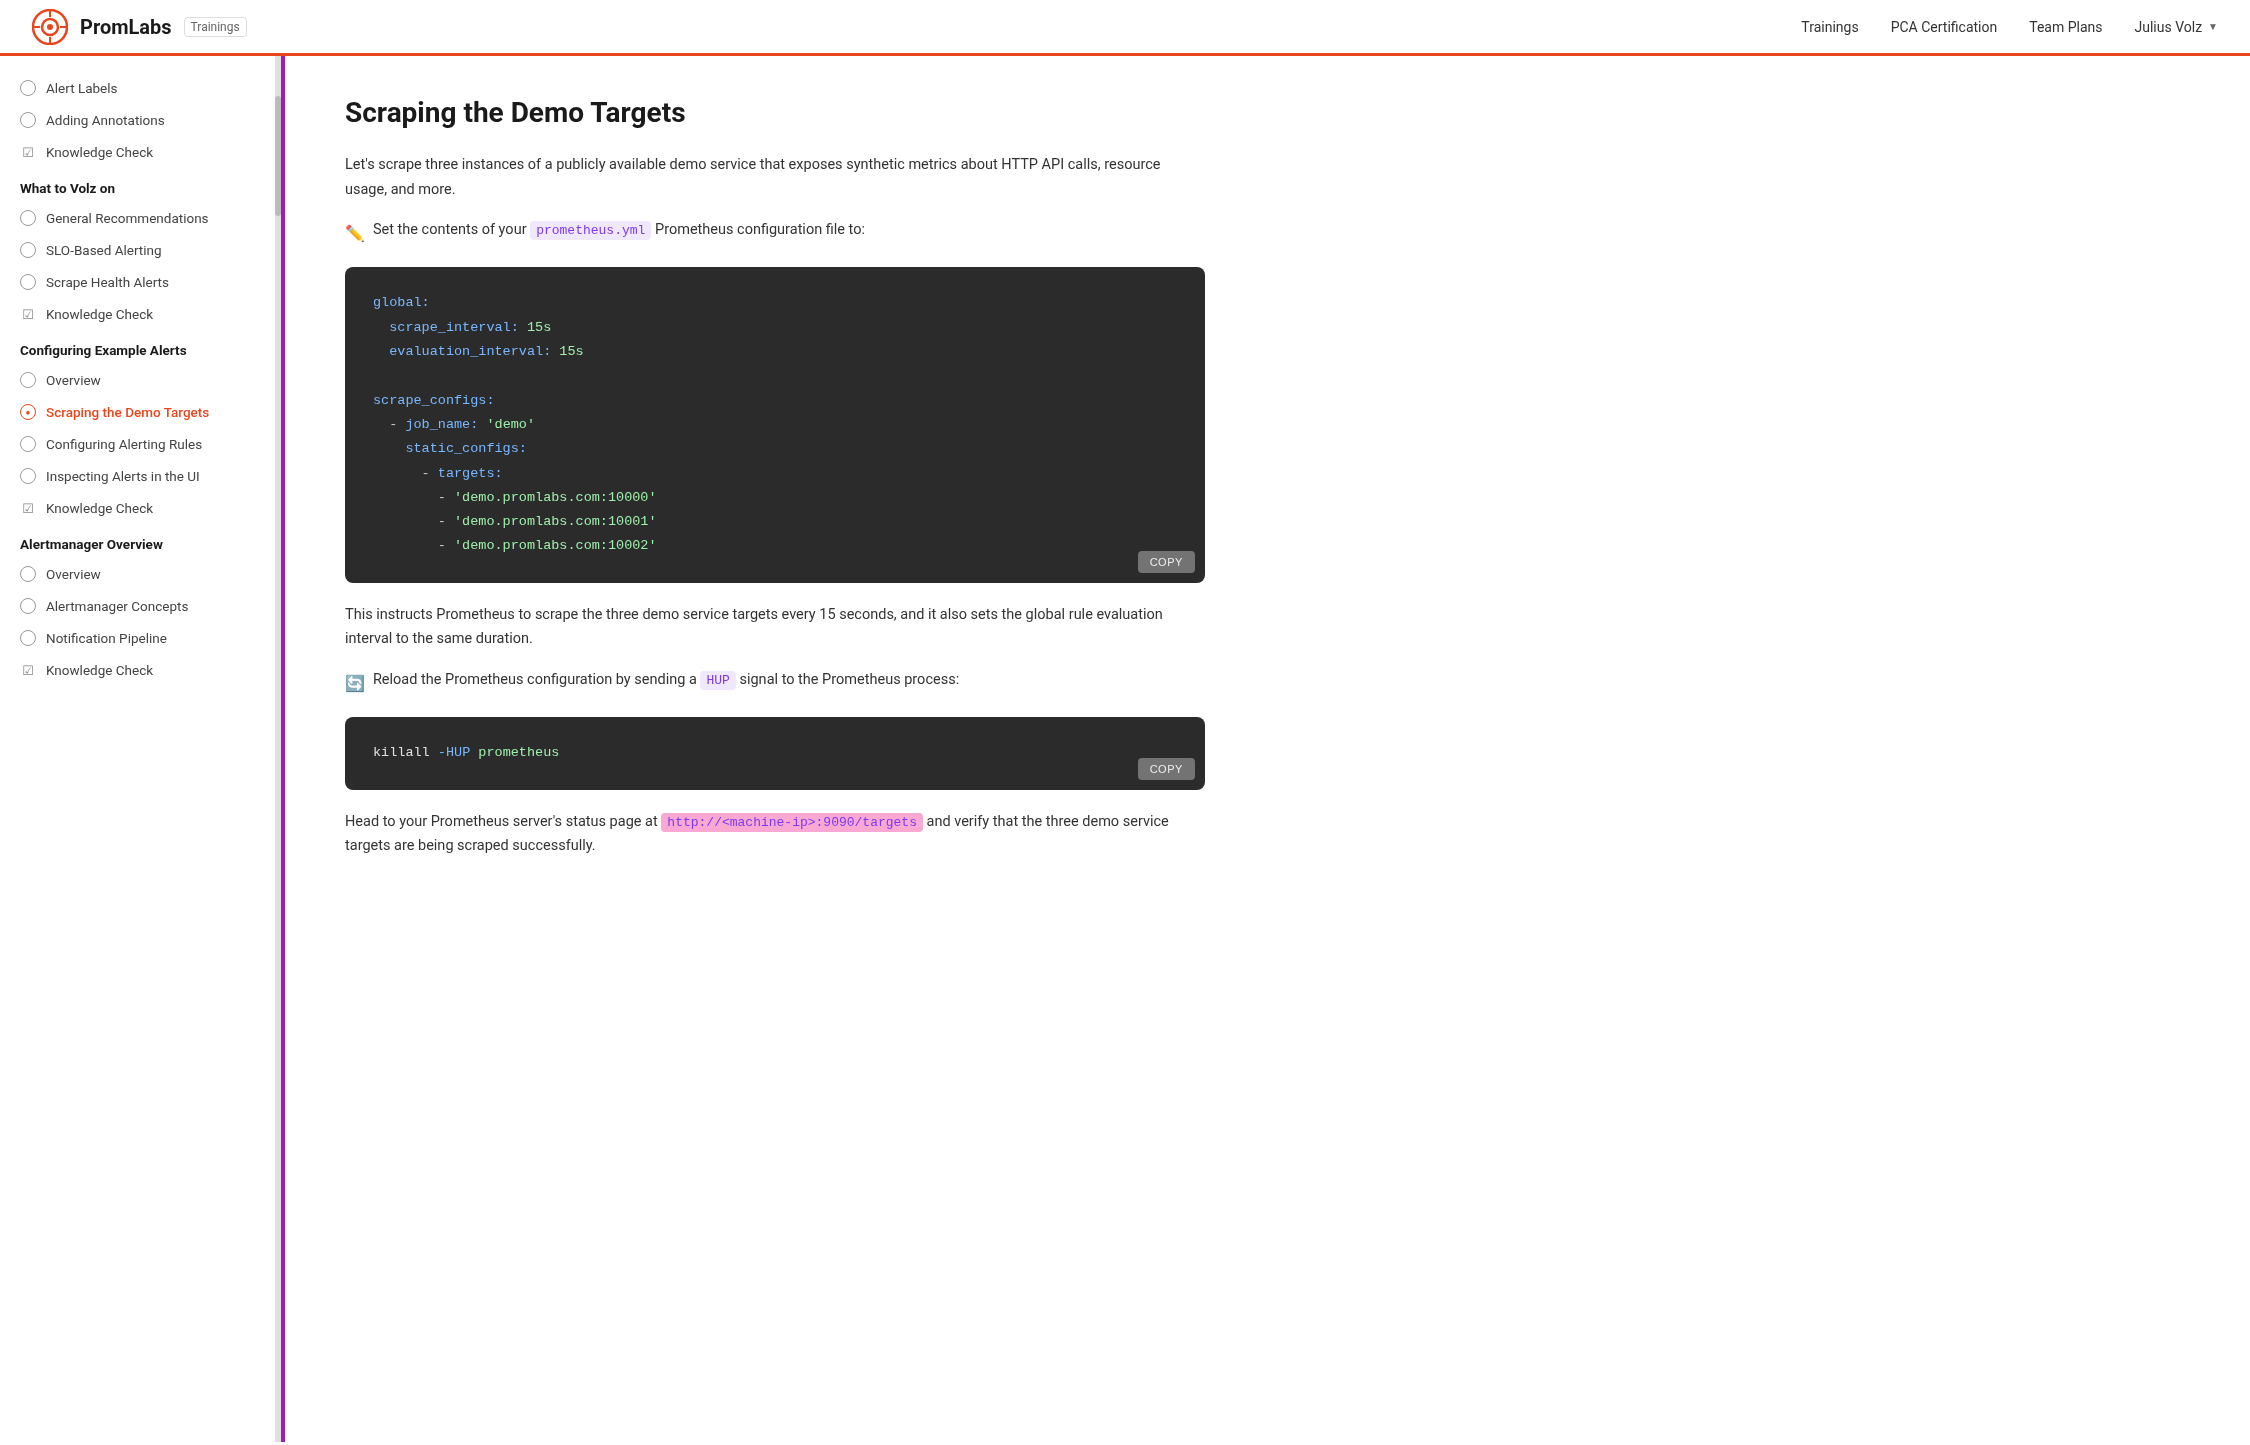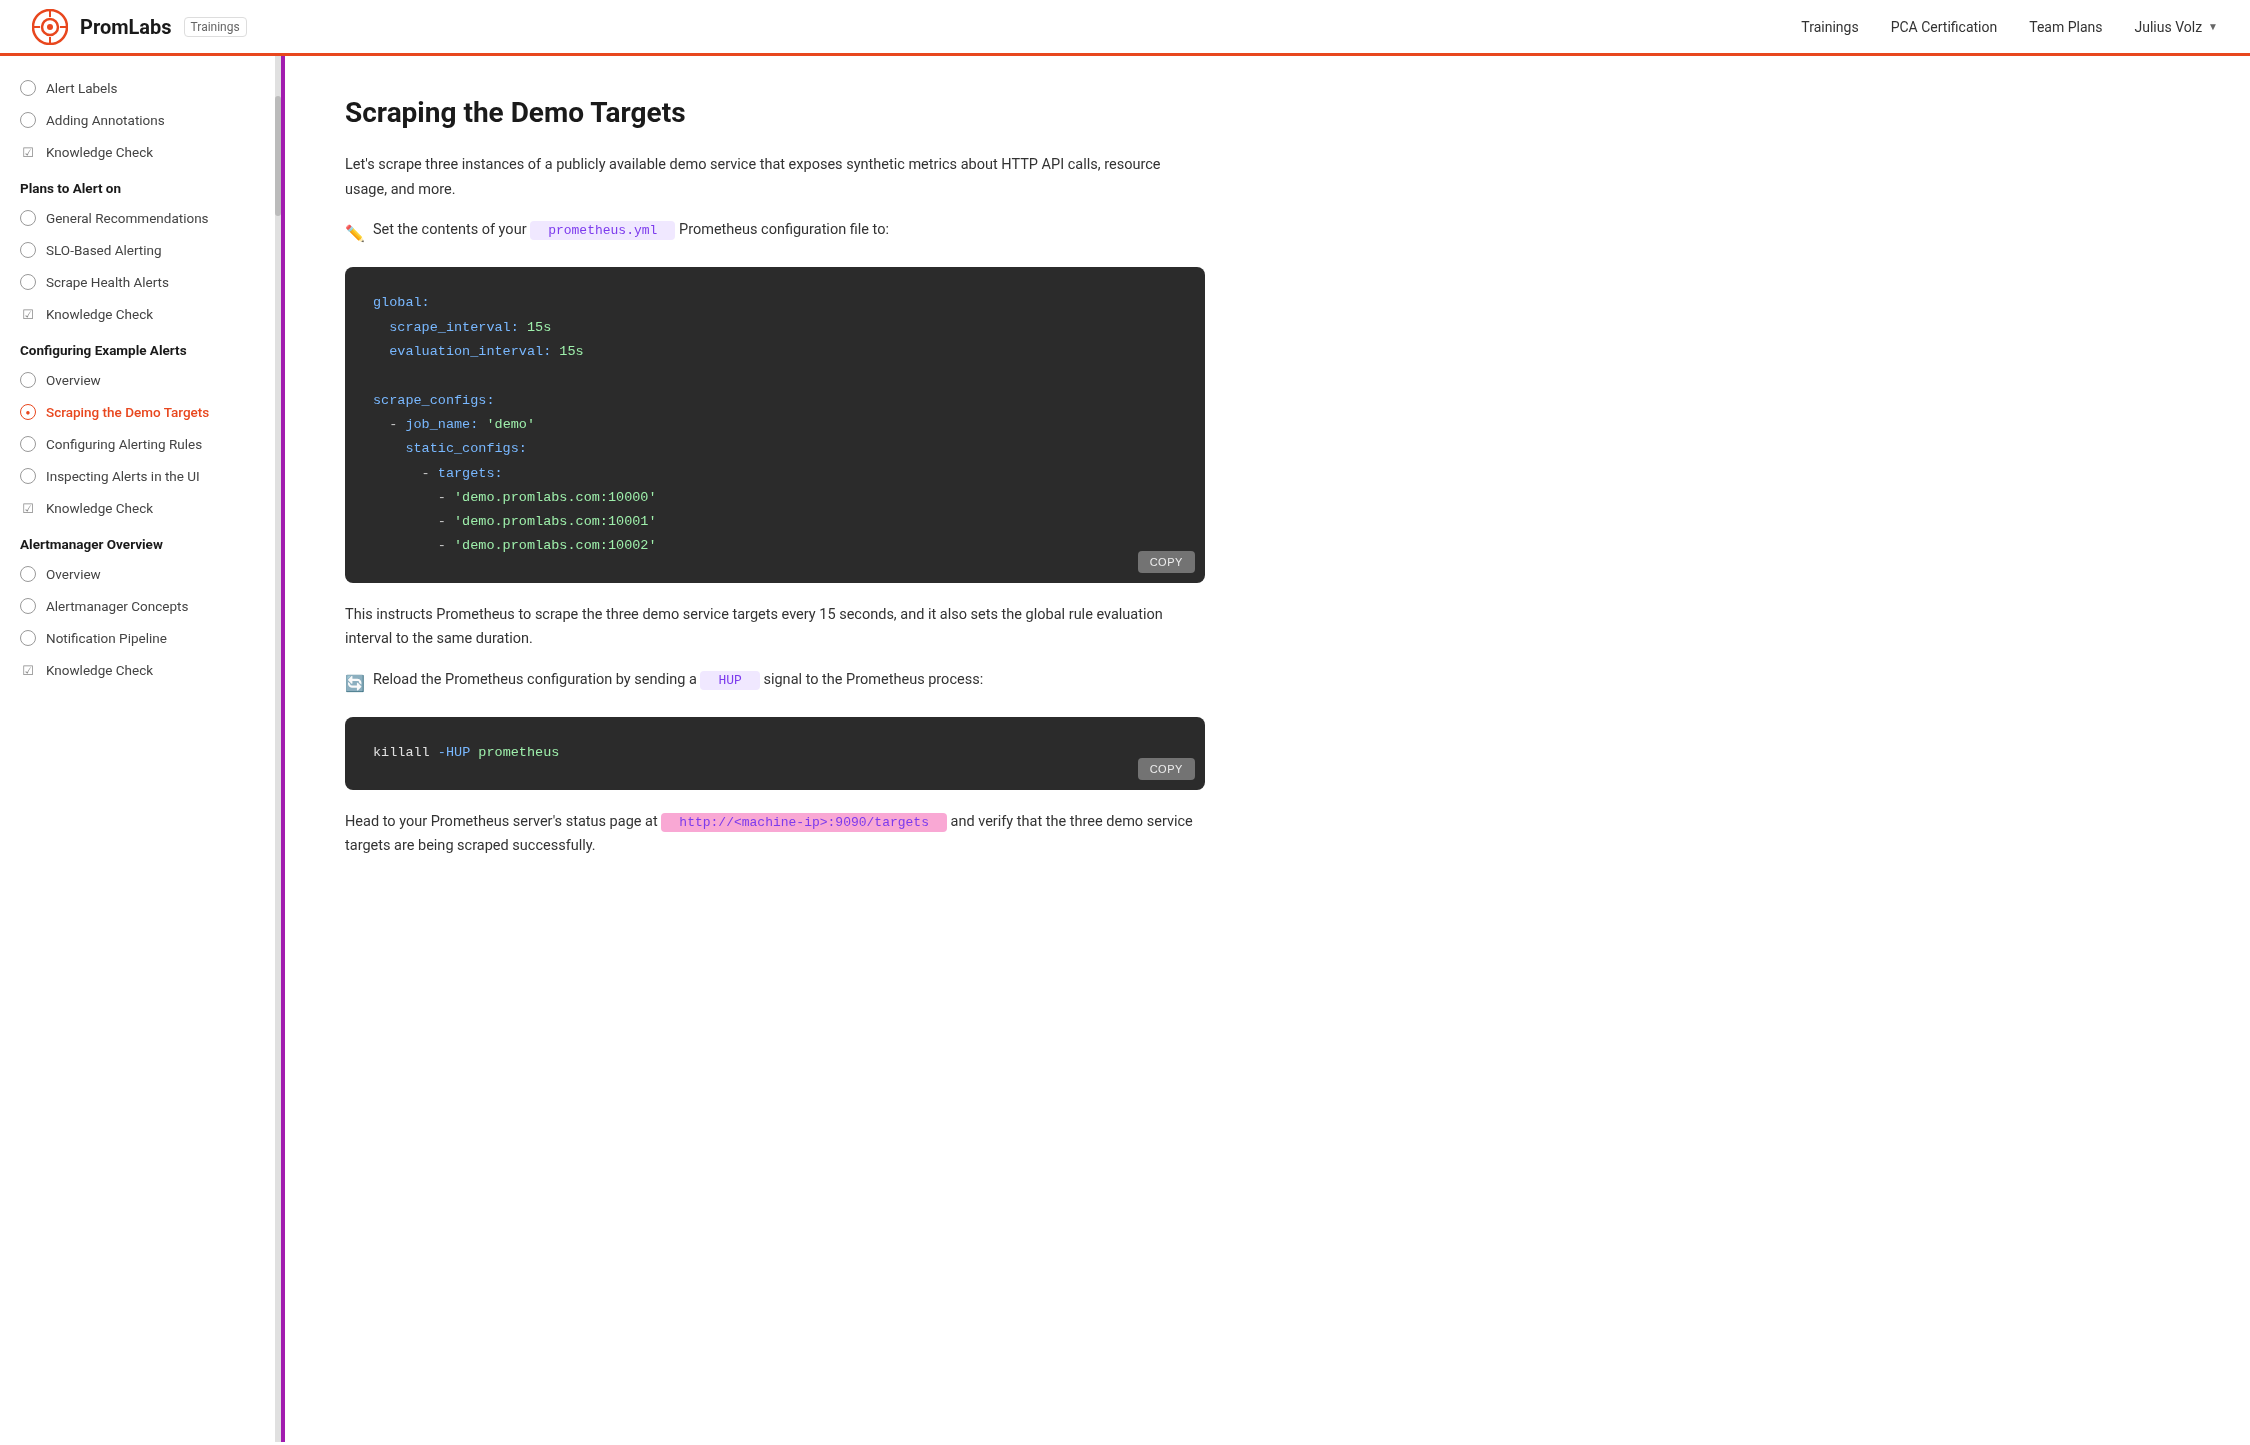--- a/index.html
+++ b/index.html
@@ -163,21 +163,21 @@
       margin-bottom: 16px;
       font-size: 14.5px;
       color: #333;
       line-height: 1.7;
     }
     .instruction-icon { flex-shrink: 0; font-size: 16px; margin-top: 2px; }
 
     code {
       background: #f0e8ff;
       color: #7c3aed;
-      padding: 2px 18px;
+      padding: 2px 6px;
       border-radius: 4px;
       font-family: 'Courier New', monospace;
       font-size: 13px;
     }
 
     code.inline-code-green {
       background: #f0e8ff;
       color: #7c3aed;
     }
 
@@ -261,21 +261,21 @@
     </div>
     <div class="sidebar-item">
       <span class="icon-circle"></span>
       <span>Adding Annotations</span>
     </div>
     <div class="sidebar-item">
       <span class="icon-check done">☑</span>
       <span>Knowledge Check</span>
     </div>
 
-    <div class="sidebar-section-header">Plans to Alert on</div>
+    <div class="sidebar-section-header">What to Volz on</div>
     <div class="sidebar-item">
       <span class="icon-circle"></span>
       <span>General Recommendations</span>
     </div>
     <div class="sidebar-item">
       <span class="icon-circle"></span>
       <span>SLO-Based Alerting</span>
     </div>
     <div class="sidebar-item">
       <span class="icon-circle"></span>

